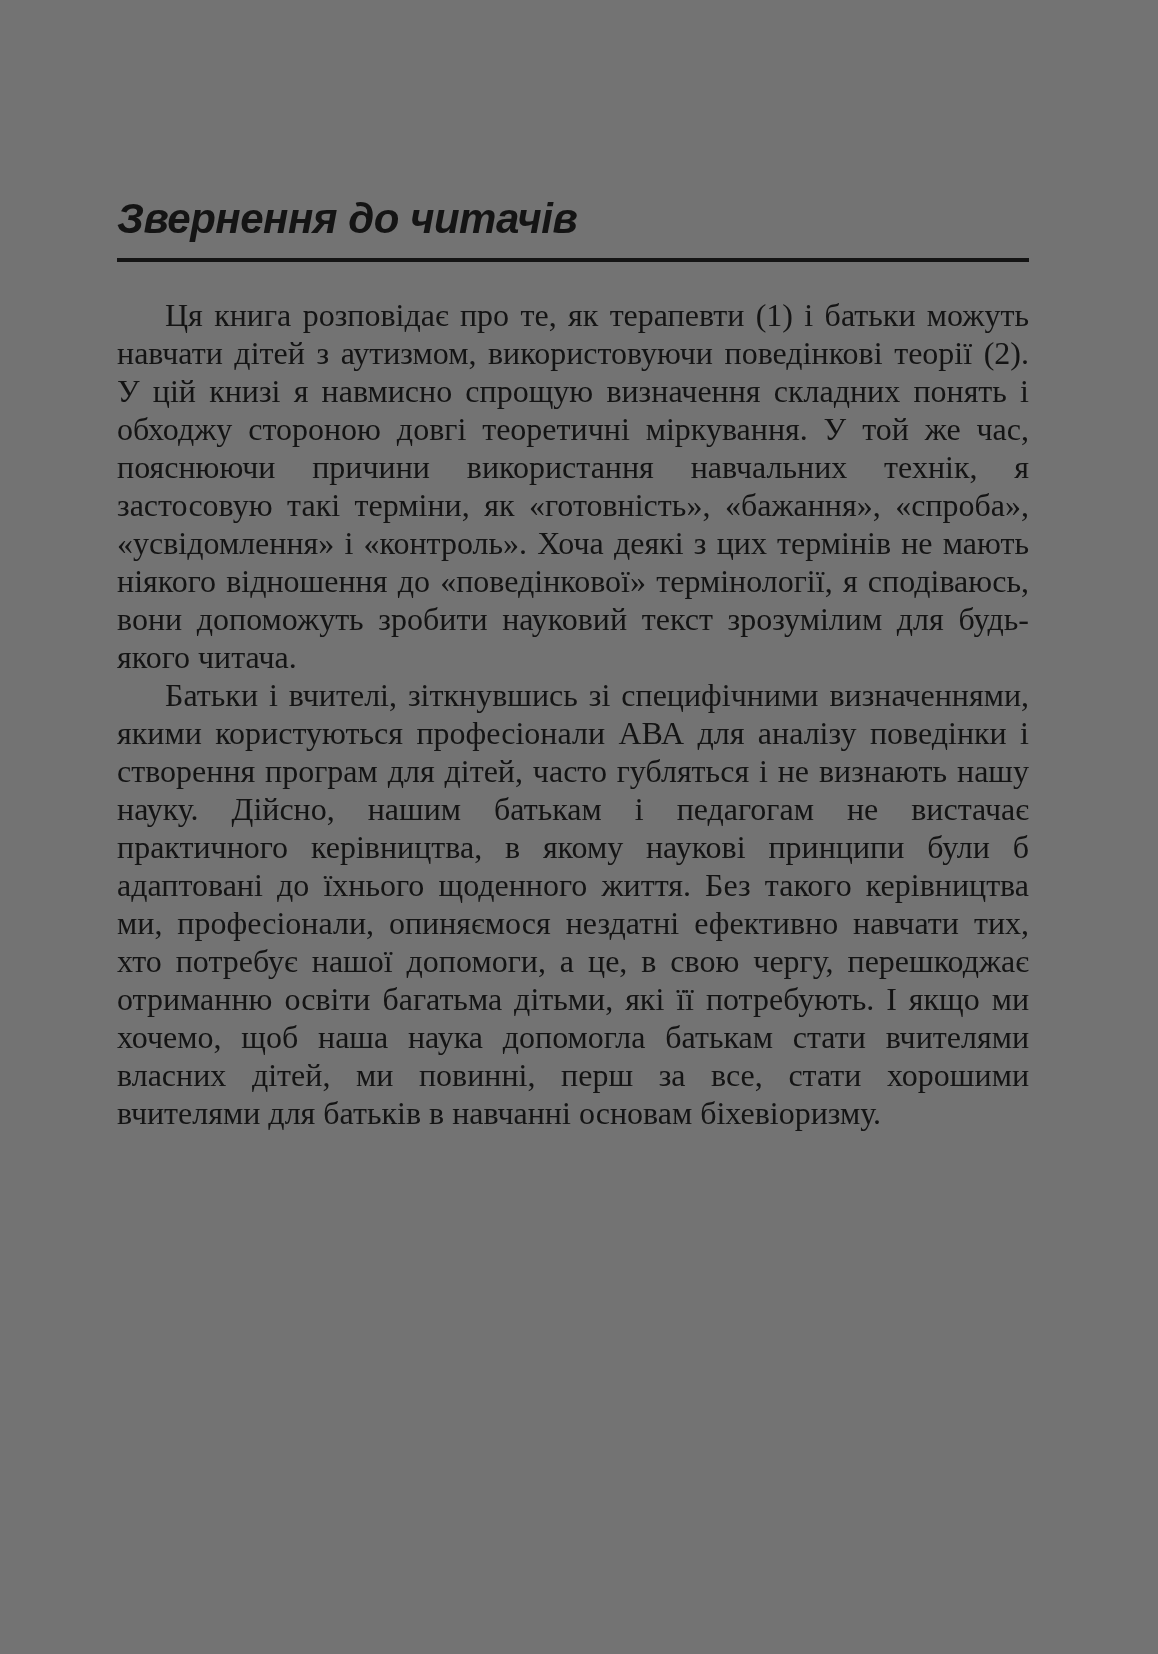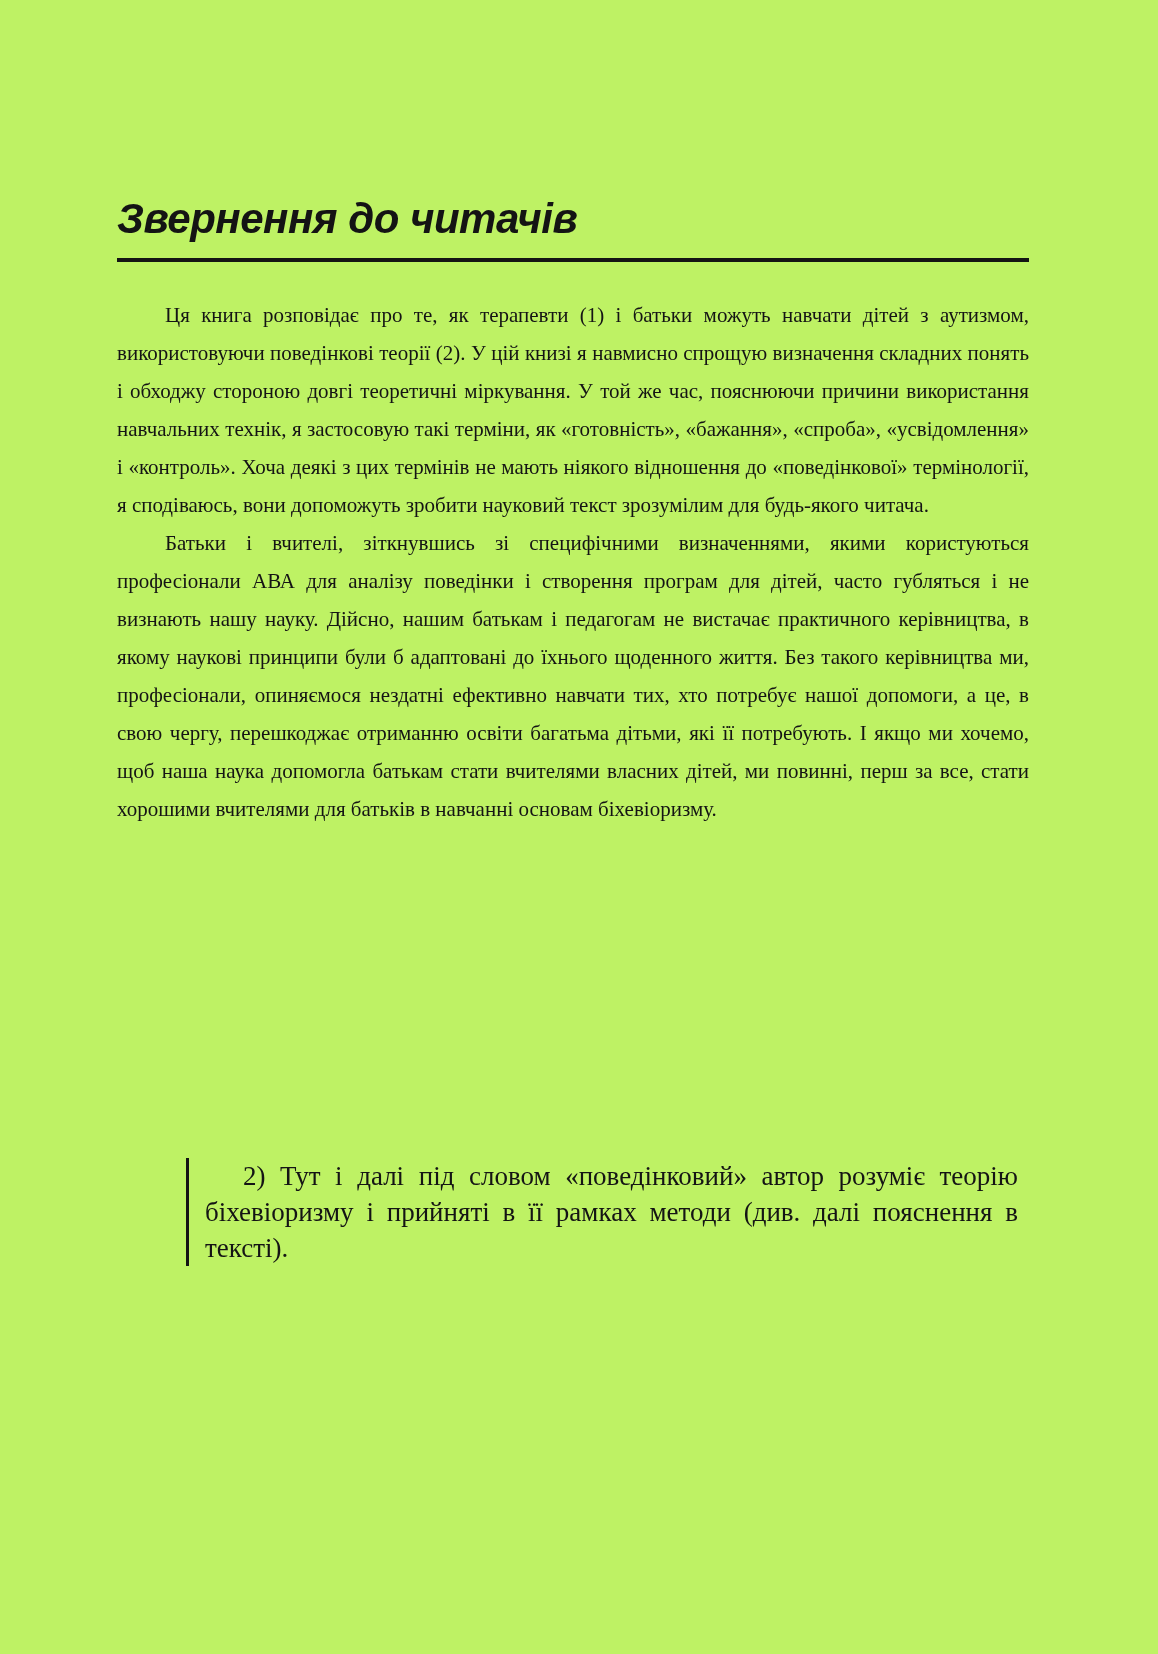--- a/index.html
+++ b/index.html
@@ -5,21 +5,21 @@
   * { margin: 0; padding: 0; box-sizing: border-box; }
 
   html, body {
     background: #e9e9e9;
   }
 
   .page {
     position: relative;
     width: 1158px;
     height: 1654px;
-    background: #bef264;
+    background: #737373;
     margin: 0 auto;
     overflow: hidden;
     color: #141414;
   }
 
   .chapter-title {
     position: absolute;
     left: 117px;
     top: 194px;
     width: 912px;
@@ -41,21 +41,21 @@
     height: 4px;
     background: #141414;
   }
 
   .body-text {
     position: absolute;
     left: 117px;
     top: 296px;
     width: 912px;
     font-family: "Liberation Serif", serif;
-    font-size: 21px;
+    font-size: 32px;
     line-height: 38px;
     text-align: justify;
     color: #141414;
   }
 
   .body-text p {
     text-indent: 48px;
   }
 
   .footnotes-block {
@@ -84,16 +84,15 @@
   <h1 class="chapter-title">Звернення до читачів</h1>
 
   <div class="title-rule"></div>
 
   <div class="body-text">
     <p>Ця книга розповідає про те, як терапевти (1) і батьки можуть навчати дітей з аутизмом, використовуючи поведінкові теорії (2). У цій книзі я навмисно спрощую визначення складних понять і обходжу стороною довгі теоретичні міркування. У той же час, пояснюючи причини використання навчальних технік, я застосовую такі терміни, як «готовність», «бажання», «спроба», «усвідомлення» і «контроль». Хоча деякі з цих термінів не мають ніякого відношення до «поведінкової» термінології, я сподіваюсь, вони допоможуть зробити науковий текст зрозумілим для будь-якого читача.</p>
     <p>Батьки і вчителі, зіткнувшись зі специфічними визначеннями, якими користуються професіонали АВА для аналізу поведінки і створення програм для дітей, часто губляться і не визнають нашу науку. Дійсно, нашим батькам і педагогам не вистачає практичного керівництва, в якому наукові принципи були б адаптовані до їхнього щоденного життя. Без такого керівництва ми, професіонали, опиняємося нездатні ефективно навчати тих, хто потребує нашої допомоги, а це, в свою чергу, перешкоджає отриманню освіти багатьма дітьми, які її потребують. І якщо ми хочемо, щоб наша наука допомогла батькам стати вчителями власних дітей, ми повинні, перш за все, стати хорошими вчителями для батьків в навчанні основам біхевіоризму.</p>
   </div>
 
   <div class="footnotes-block">
-    <p>2) Тут і далі під словом «поведінковий» автор розуміє теорію біхевіоризму і прийняті в її рамках методи (див. далі пояснення в тексті).</p>
   </div>
 
 </div>
 
 </body></html>

